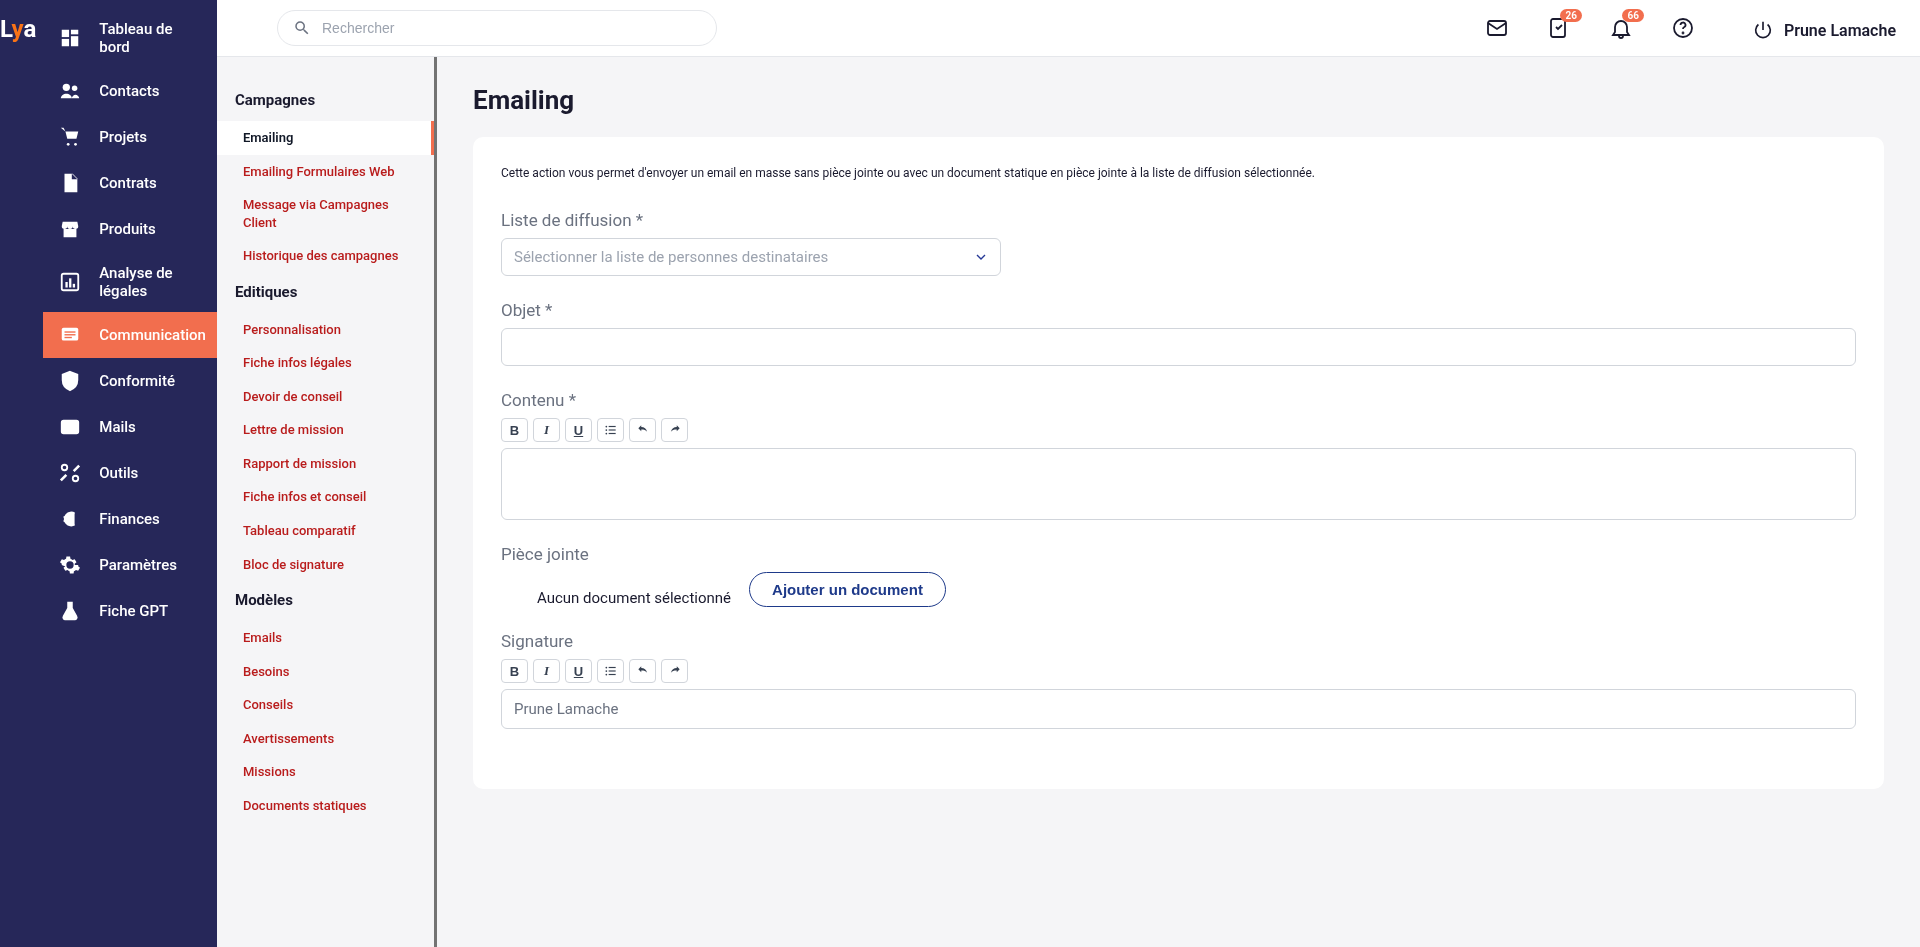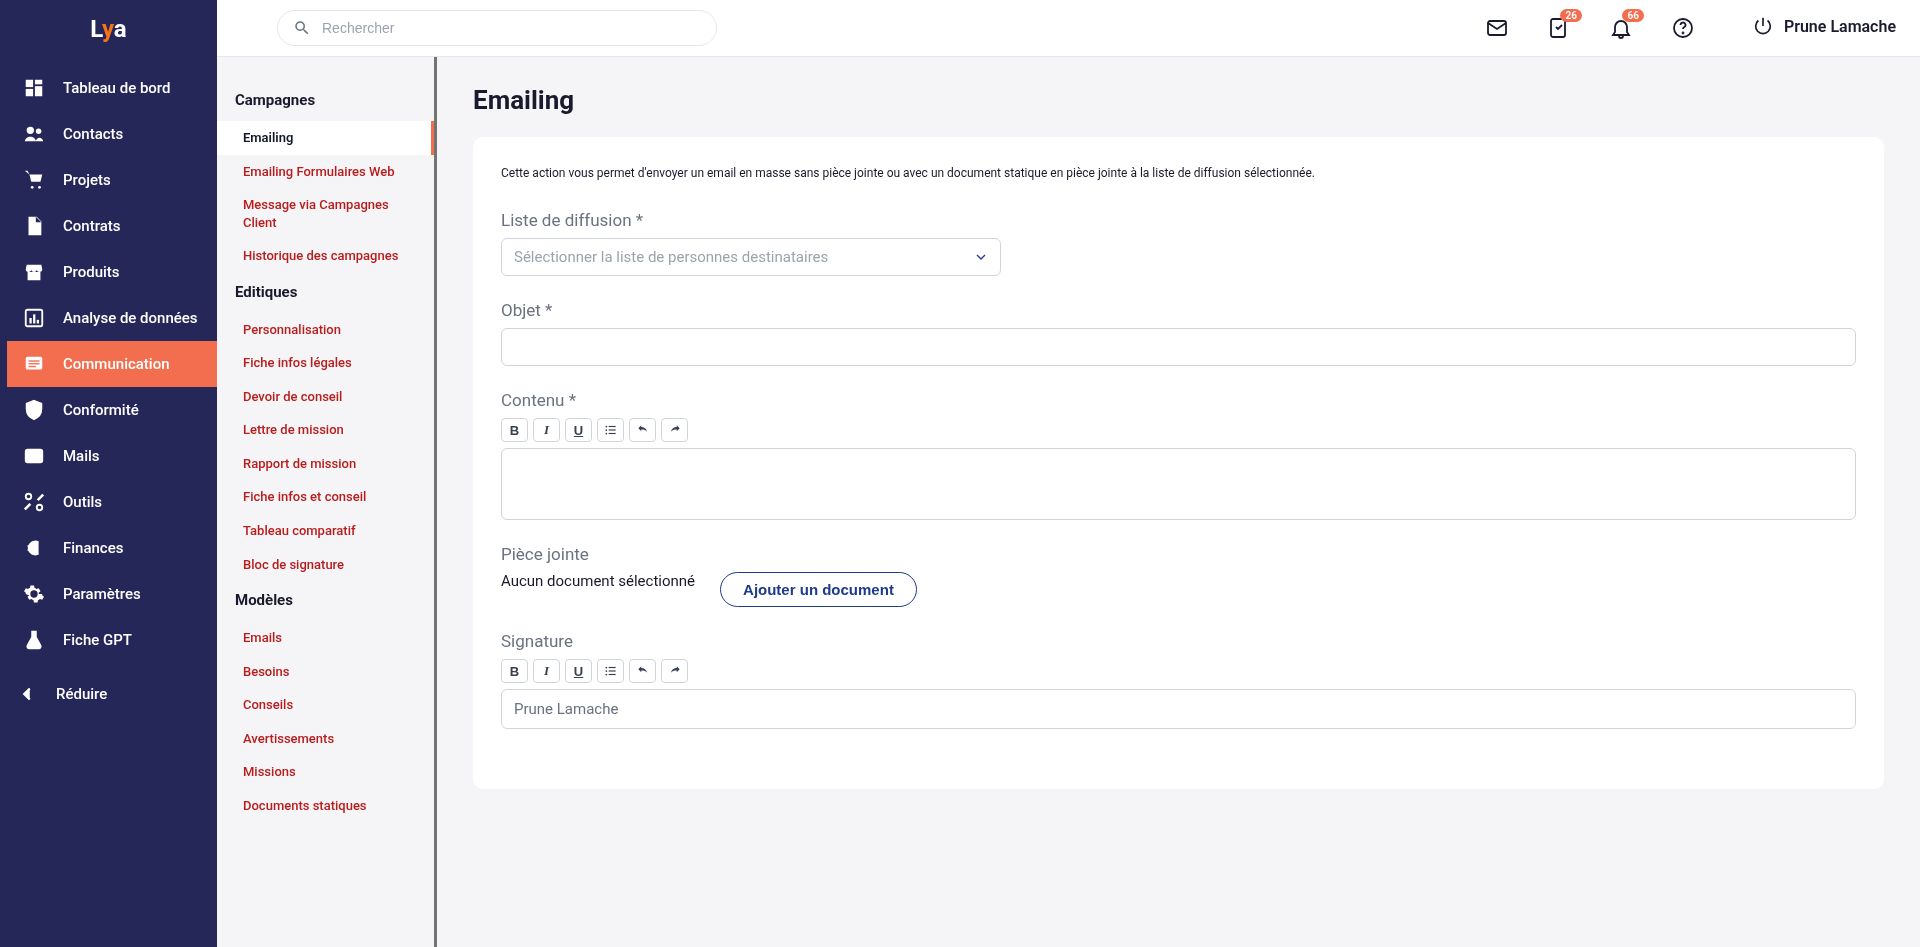--- a/index.html
+++ b/index.html
@@ -1,41 +1,41 @@
 <!DOCTYPE html>
 <html><head>
   <meta charset="utf-8">
   <style>
     * { margin: 0; padding: 0; box-sizing: border-box; }
     body { font-family: -apple-system, BlinkMacSystemFont, "Segoe UI", Roboto, Helvetica, Arial, sans-serif; background: #f5f5f7; color: #1a1a2e; overflow: hidden; }
     .app { display: flex; width: 100vw; height: 100vh; }
 
     
-    .sidebar-primary { width: 217px; background: #262759; display: flex; flex-direction: column; flex-shrink: 0; }
+    .sidebar-primary { width: 217px; background: #262759; display: flex; flex-direction: row; flex-shrink: 0; }
     .logo-wrap { height: 57px; display: flex; align-items: center; justify-content: center; }
     .logo { font-size: 24px; font-weight: 700; }
     .logo-l { color: #fff; }
     .logo-dot { color: #f97316; }
     .logo-a { color: #fff; }
     .nav-primary { display: flex; flex-direction: column; padding-top: 8px; gap: 0; margin-left: 7px; }
     .nav-item { display: flex; align-items: center; gap: 18px; padding: 12px 16px; color: #fff; font-size: 15px; font-weight: 500; cursor: pointer; }
     .nav-item.active { background: #f26e4e; }
     .nav-item .icon-slot { width: 22px; height: 22px; display: flex; align-items: center; justify-content: center; flex-shrink: 0; }
     .nav-item svg { width: 22px; height: 22px; fill: #fff; }
     .nav-reduce { margin-top: 8px; }
 
     
     .right-pane { flex: 1; display: flex; flex-direction: column; min-width: 0; }
     .topbar { height: 57px; background: #fff; border-bottom: 1px solid #e5e7eb; display: flex; align-items: center; padding: 0 24px 0 60px; gap: 16px; }
     .search-wrap { position: relative; width: 440px; }
     .search-input { width: 100%; height: 36px; border: 1px solid #e5e7eb; border-radius: 18px; padding: 0 16px 0 44px; font-size: 14px; color: #374151; outline: none; }
     .search-input::placeholder { color: #9ca3af; }
     .search-icon { position: absolute; left: 16px; top: 50%; transform: translateY(-50%); width: 18px; height: 18px; fill: #6b7280; }
     .topbar-spacer { flex: 1; }
-    .topbar-icons { display: flex; align-items: flex-start; gap: 36px; }
+    .topbar-icons { display: flex; align-items: flex-end; gap: 36px; }
     .topbar-icon-btn { position: relative; width: 26px; height: 26px; display: flex; align-items: center; justify-content: center; cursor: pointer; }
     .topbar-icon-btn svg { width: 24px; height: 24px; fill: none; stroke: #1a1a2e; stroke-width: 1.8; }
     .badge { position: absolute; top: -6px; right: -10px; background: #f26e4e; color: #fff; font-size: 10px; font-weight: 600; border-radius: 9px; padding: 1px 5px; min-width: 18px; text-align: center; }
     .user-block { display: flex; align-items: center; gap: 10px; margin-left: 20px; cursor: pointer; }
     .user-block svg { width: 22px; height: 22px; fill: none; stroke: #1a1a2e; stroke-width: 1.8; }
     .user-name { font-size: 16px; font-weight: 600; color: #1a1a2e; }
 
     
     .content-row { flex: 1; display: flex; min-height: 0; background: #f5f5f7; }
 
@@ -54,21 +54,21 @@
     .field-label { font-size: 17px; color: #6b7280; margin-bottom: 8px; display: block; }
     .select-wrap { position: relative; width: 500px; max-width: 100%; }
     .select-input { width: 100%; height: 38px; border: 1px solid #d1d5db; border-radius: 6px; padding: 0 40px 0 12px; font-size: 15px; color: #9ca3af; background: #fff; display: flex; align-items: center; cursor: pointer; }
     .select-chevron { position: absolute; right: 12px; top: 50%; transform: translateY(-50%); width: 16px; height: 16px; fill: none; stroke: #253896; stroke-width: 2; }
     .text-input { width: 100%; height: 38px; border: 1px solid #d1d5db; border-radius: 6px; padding: 0 12px; font-size: 15px; outline: none; }
     .editor-toolbar { display: flex; gap: 5px; margin-bottom: 6px; }
     .tb-btn { width: 27px; height: 24px; border: 1px solid #d1d5db; border-radius: 4px; background: #fff; display: flex; align-items: center; justify-content: center; cursor: pointer; font-size: 13px; font-weight: 700; color: #374151; }
     .tb-btn svg { width: 14px; height: 14px; fill: #374151; }
     .editor-area { width: 100%; min-height: 72px; border: 1px solid #d1d5db; border-radius: 6px; padding: 10px 12px; font-size: 15px; background: #fff; }
     .editor-area.sig { min-height: 38px; color: #6b7280; }
-    .attach-row { display: flex; align-items: flex-start; gap: 25px; }
+    .attach-row { display: flex; align-items: flex-end; gap: 18px; margin-left: 36px; }
     .attach-msg { font-size: 15px; color: #1a1a2e; }
     .btn-outline { border: 1.5px solid #1e3a8a; color: #1e3a8a; background: #fff; border-radius: 20px; padding: 8px 22px; font-size: 15px; font-weight: 600; cursor: pointer; }
 
     
     .sidebar-secondary::-webkit-scrollbar, .main::-webkit-scrollbar { width: 6px; }
     .sidebar-secondary::-webkit-scrollbar-thumb, .main::-webkit-scrollbar-thumb { background: #d1d5db; border-radius: 3px; }
   </style>
 </head>
 <body>
 
@@ -134,21 +134,21 @@
         </div>
         <div class="nav-item">
           <span class="icon-slot">
             <svg viewBox="0 0 24 24">
               <rect x="3" y="3" width="18" height="18" rx="2" fill="none" stroke="#fff" stroke-width="2"></rect>
               <rect x="7" y="12" width="2.5" height="6"></rect>
               <rect x="11" y="8" width="2.5" height="10"></rect>
               <rect x="15" y="14" width="2.5" height="4"></rect>
             </svg>
           </span>
-          <span>Analyse de données</span>
+          <span>Analyse de légales</span>
         </div>
         <div class="nav-item active">
           <span class="icon-slot">
             <svg viewBox="0 0 24 24">
               <rect x="3" y="4" width="18" height="14" rx="2"></rect>
               <rect x="6" y="8" width="12" height="1.5" fill="#f26e4e"></rect>
               <rect x="6" y="11" width="12" height="1.5" fill="#f26e4e"></rect>
               <rect x="6" y="14" width="8" height="1.5" fill="#f26e4e"></rect>
             </svg>
           </span>

